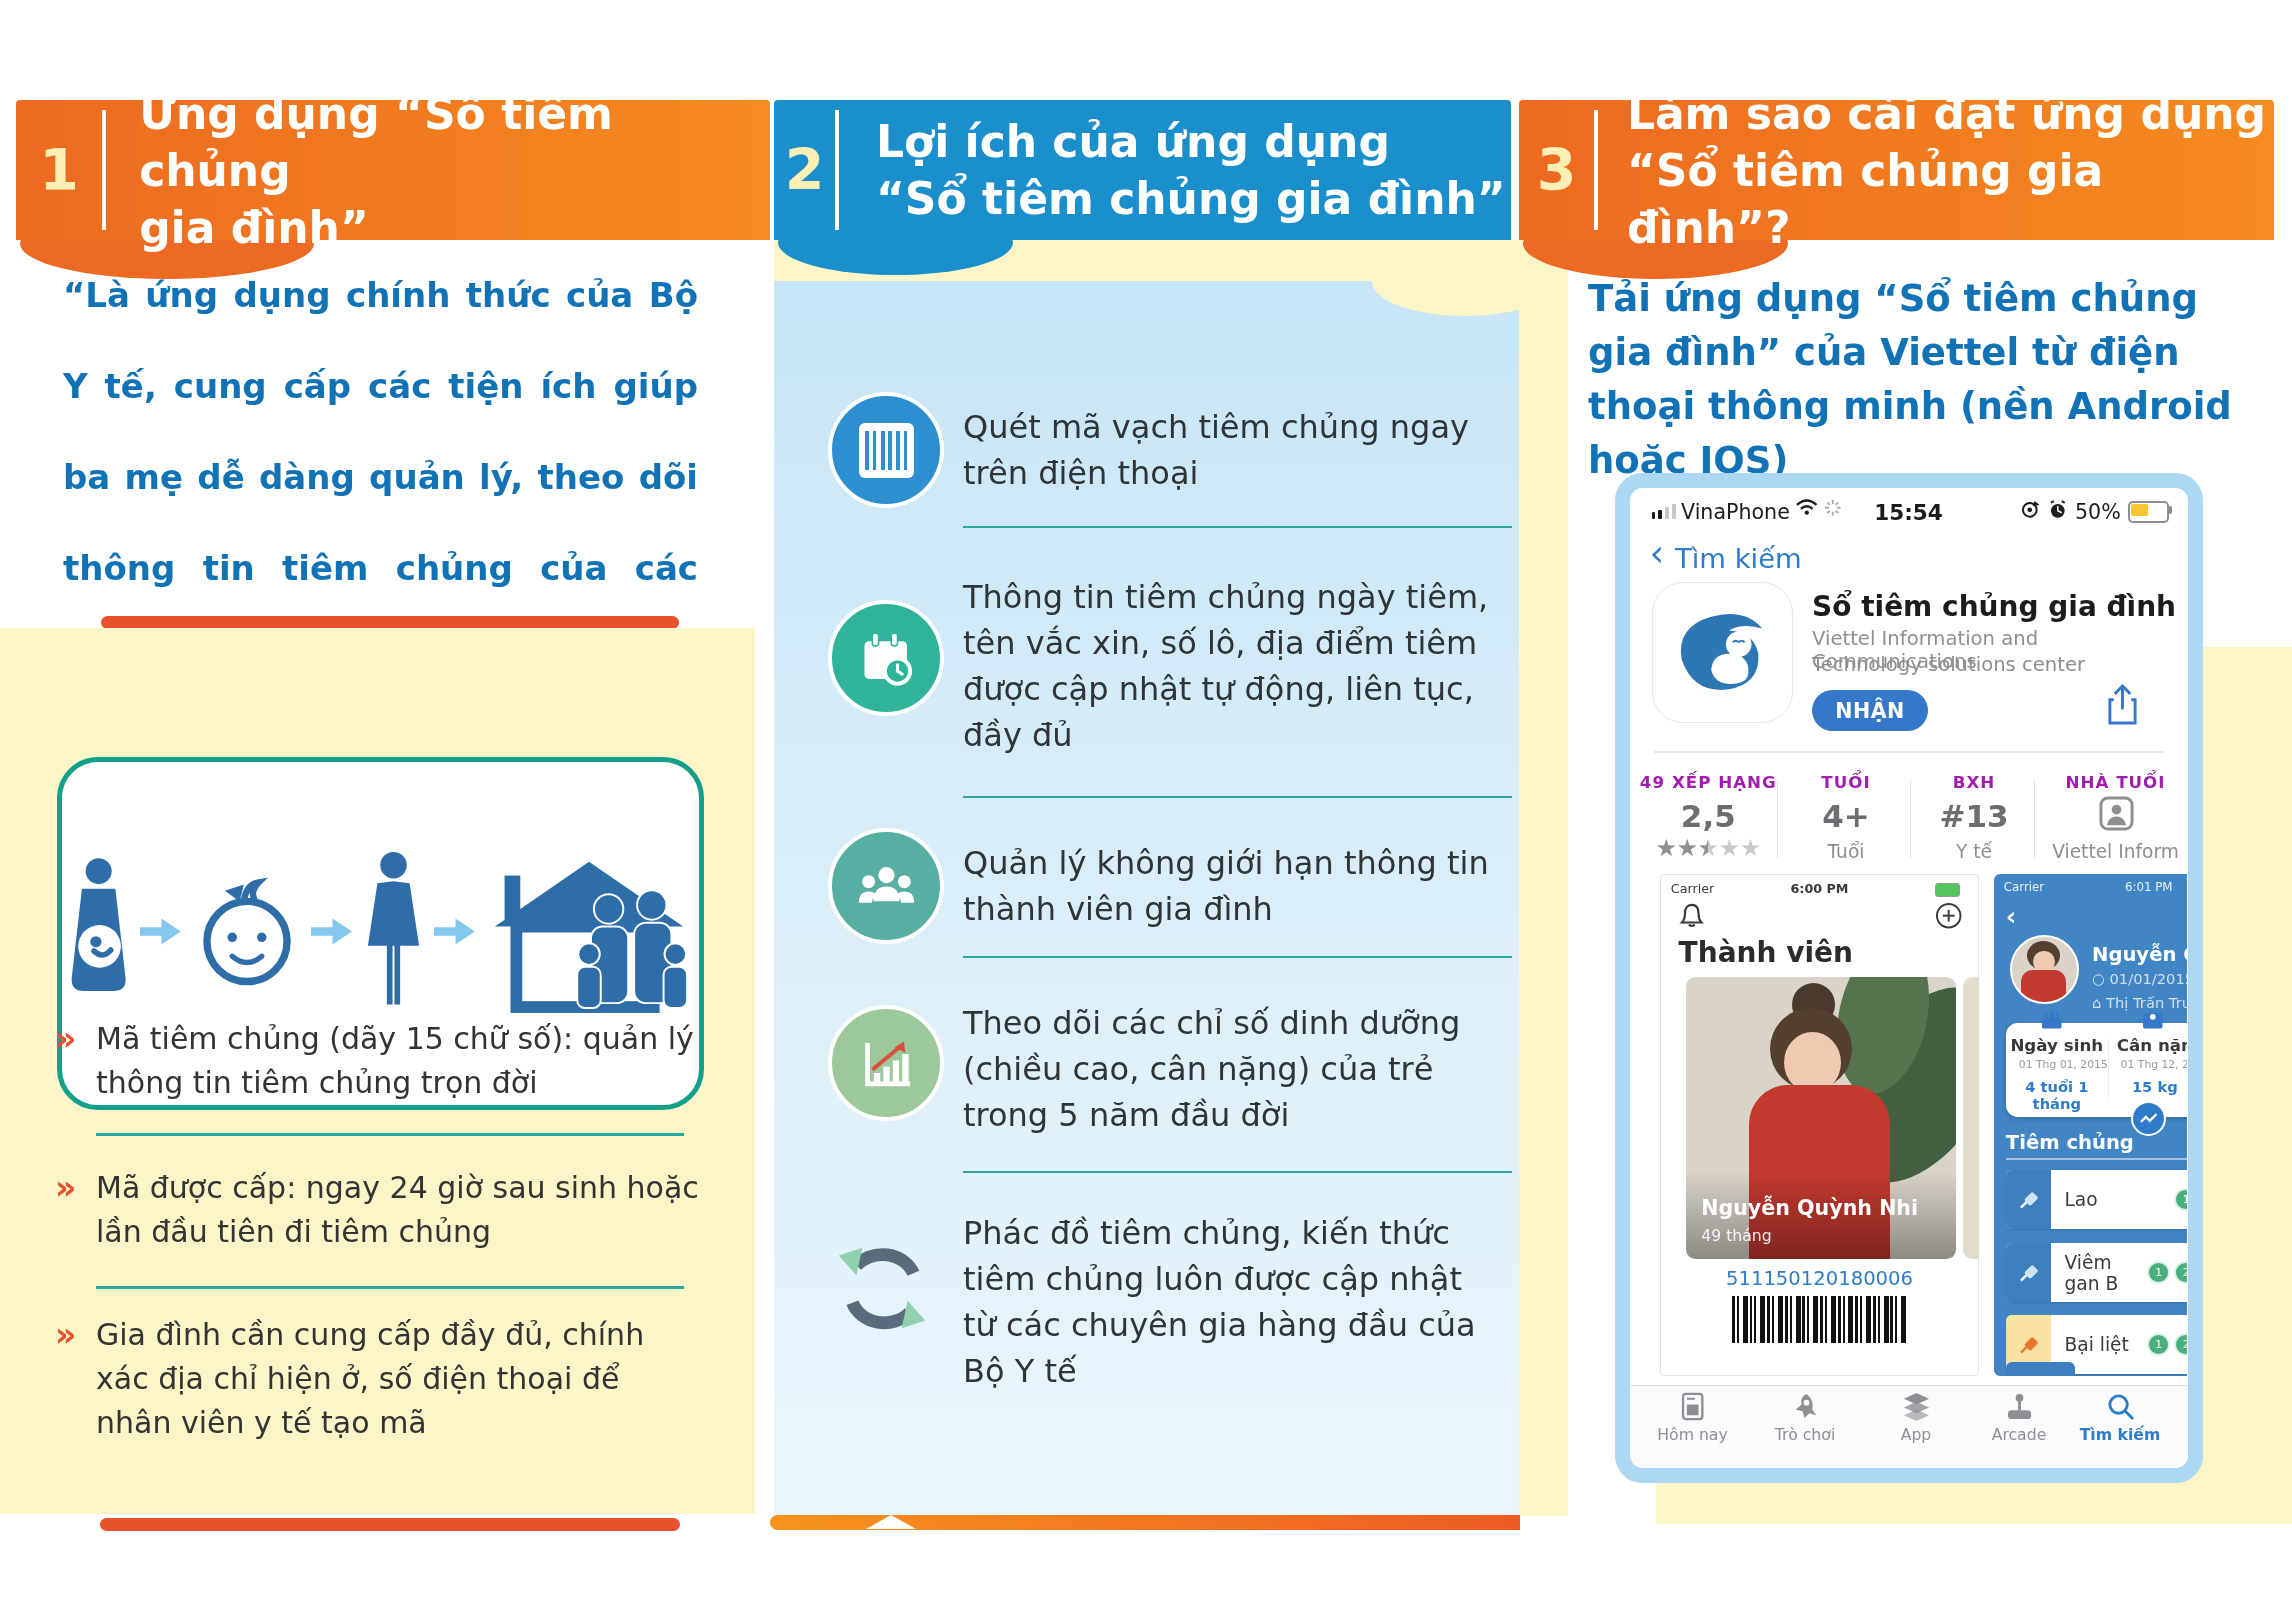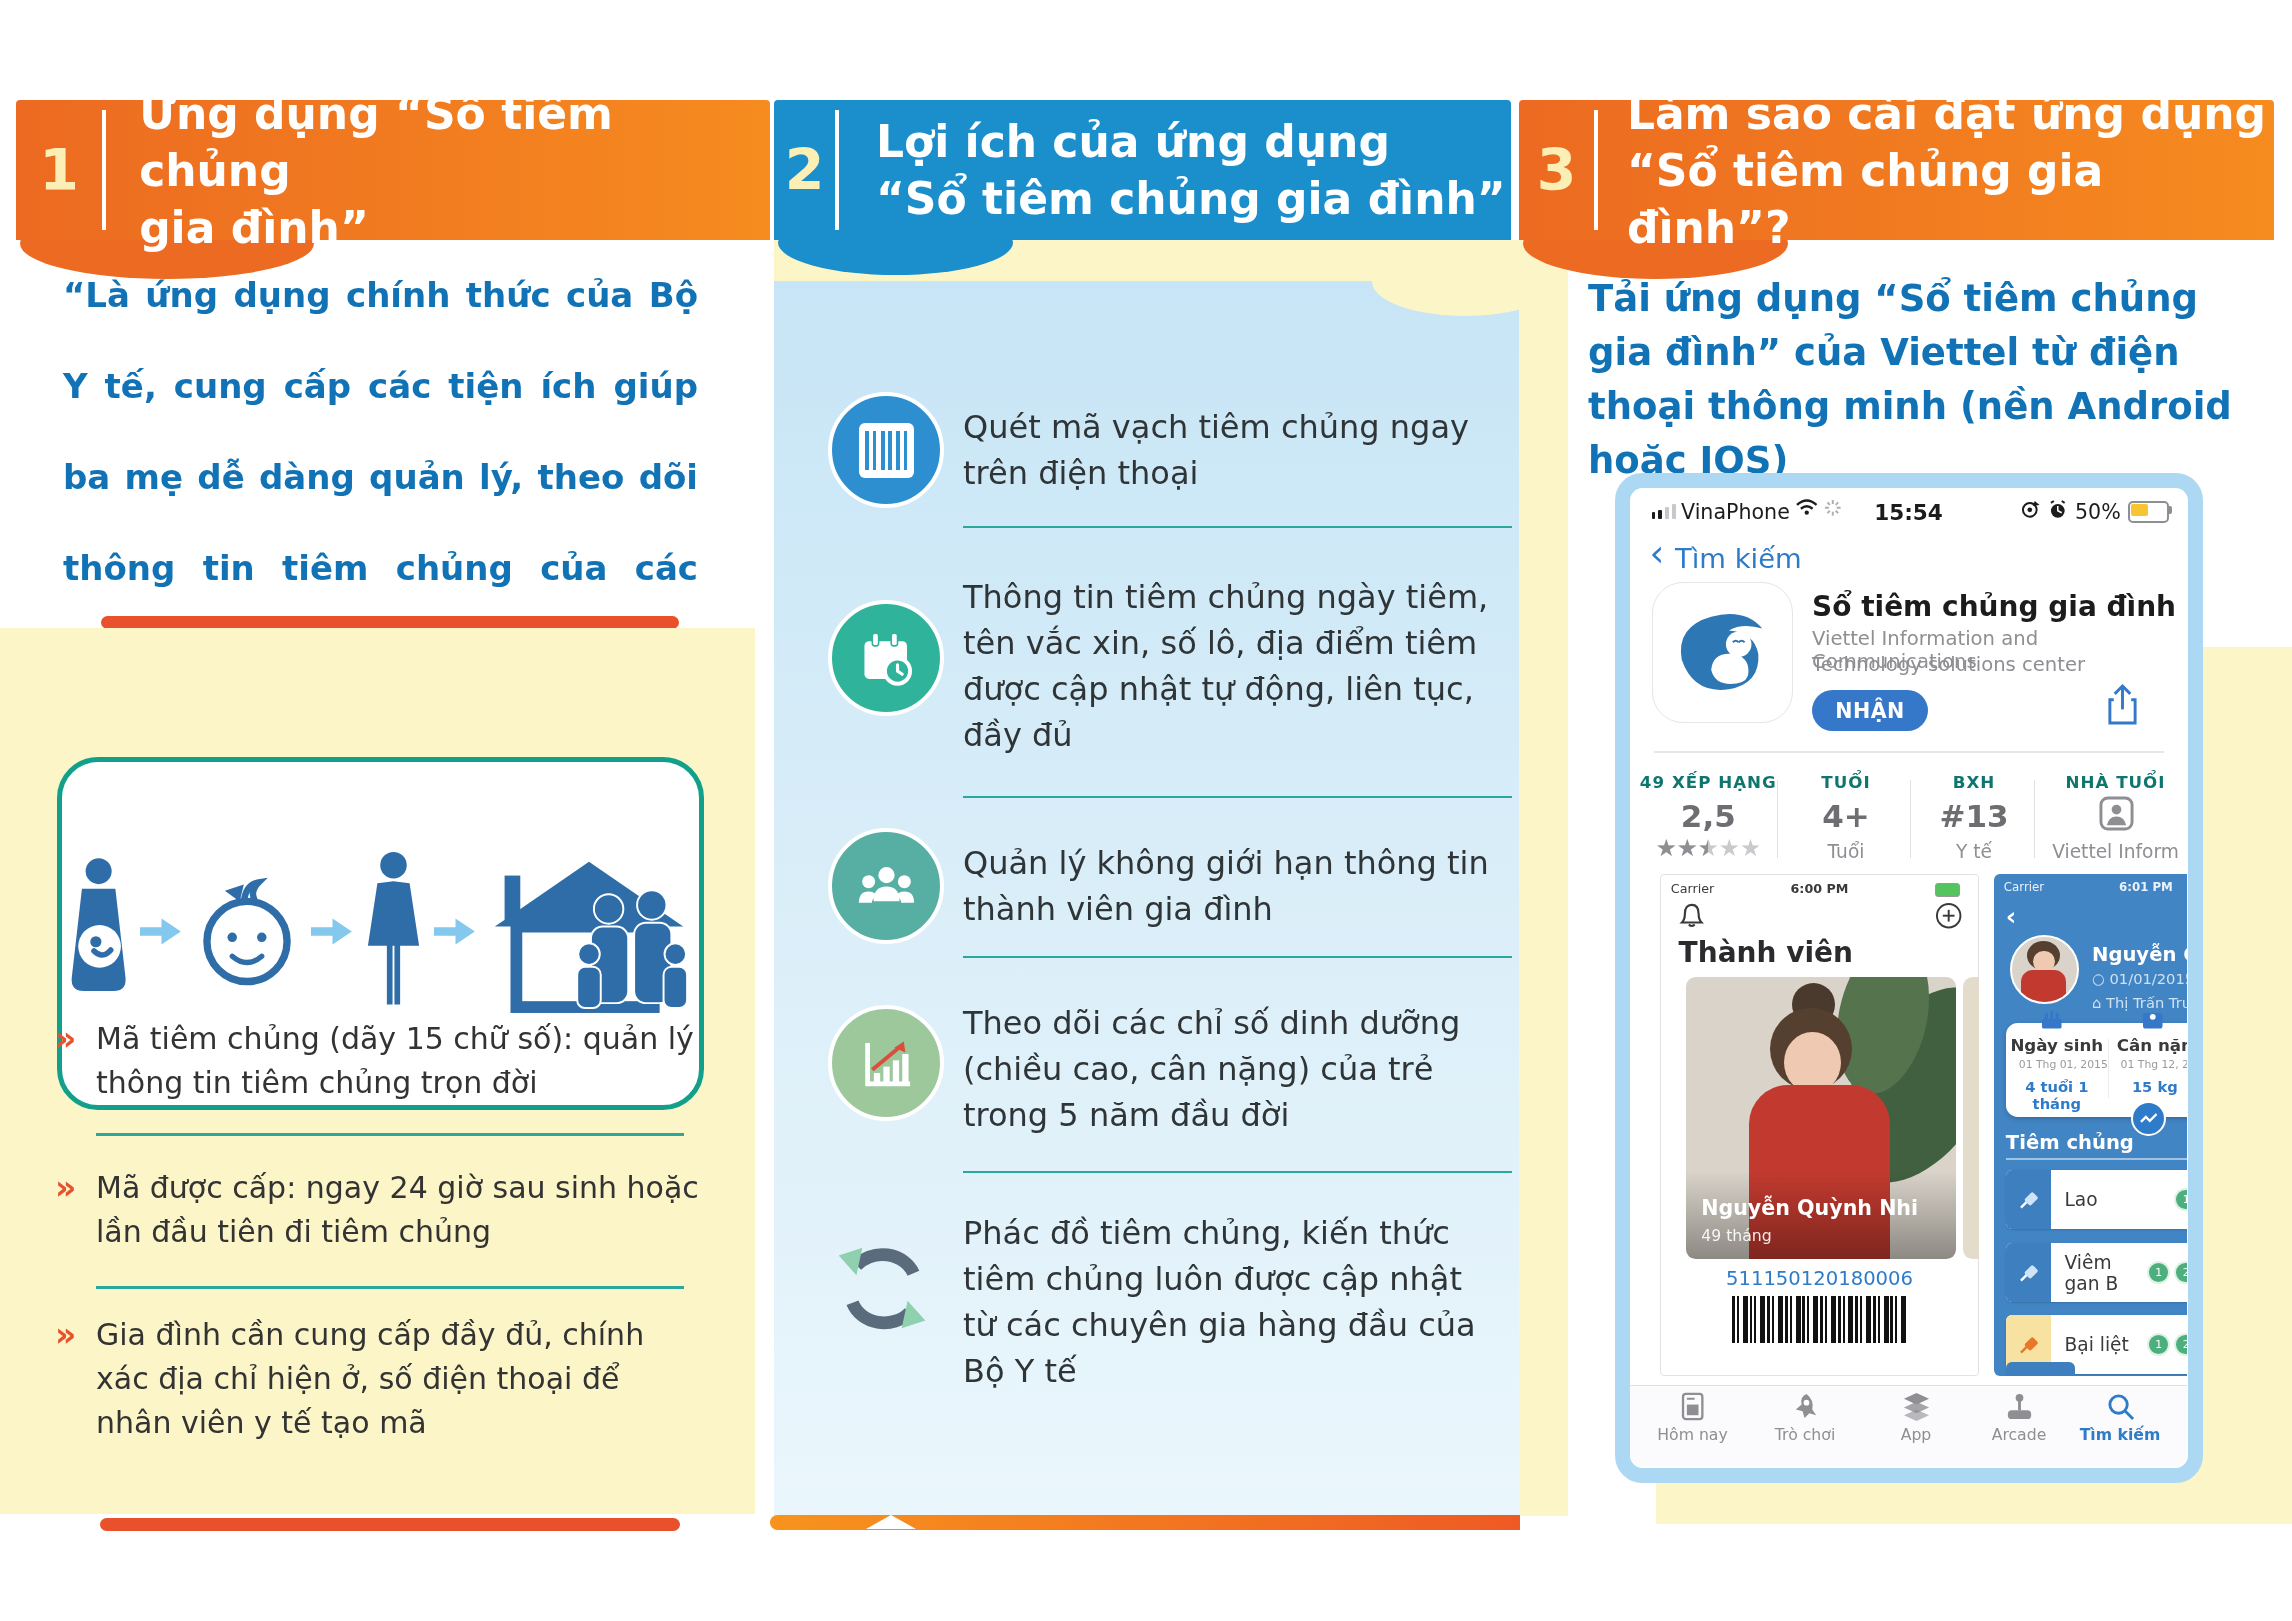--- a/index.html
+++ b/index.html
@@ -25,21 +25,21 @@
   .panel{background:linear-gradient(180deg,#C7E5F6 0%,#DCEFF9 55%,#EAF6FC 100%);}
   .bicon{border-radius:50%;border:4.9px solid #fff;display:flex;align-items:center;justify-content:center;}
   .btext{color:#2F3437;font-size:32px;line-height:46px;}
   
   .intro{color:#1173B6;font-weight:700;font-size:37px;line-height:54px;}
   .phone{position:absolute;left:1615px;top:473px;width:588px;height:1010px;border:15.7px solid #ACD8F3;border-radius:27.4px;background:#fff;box-sizing:border-box;z-index:3;}
   .screen{position:absolute;left:0;top:0;width:557px;height:978px;overflow:hidden;border-radius:11.8px;}
   .sbtxt{font-size:20.6px;color:#1C1C1E;}
   .bluetxt{color:#2E7CC9;}
   .graysm{color:#8E8E93;}
-  .statlabel{font-size:16.7px;color:#0f766e;letter-spacing:1px;font-weight:600;}
+  .statlabel{font-size:16.7px;color:#a21caf;letter-spacing:1px;font-weight:600;}
   .statvalue{font-size:31px;color:#6D6D72;font-weight:700;}
   .statsub{font-size:18.6px;color:#8E8E93;}
   .vsep{position:absolute;width:1px;background:#E0E0E2;top:292px;height:78px;}
   .shot1{position:absolute;left:30px;top:386px;width:319px;height:502px;background:#fff;border:1px solid #E2E2E6;border-radius:3.9px;box-sizing:border-box;}
   .shot2{position:absolute;left:364px;top:386px;width:193px;height:502px;background:#4285C4;border-radius:5.9px 0 0 5.9px;overflow:hidden;}
   .stars{position:relative;display:inline-block;font-size:23.5px;color:#C9C9CE;line-height:23.5px;}
   .stars .fill{position:absolute;left:0;top:0;overflow:hidden;color:#8E8E93;white-space:nowrap;}
   .tabitem{position:absolute;text-align:center;color:#8E8E93;font-size:15.7px;}
   .tabitem.active{color:#2E7CC9;}
   .vrow{position:absolute;left:11.8px;width:196px;height:59px;background:#fff;border-radius:5.9px;display:flex;align-items:center;box-shadow:0 1px 2px rgba(0,0,0,.15);}
@@ -372,21 +372,21 @@
           <div style="position:absolute;left:15.7px;bottom:13.7px;color:rgba(255,255,255,0.9);font-size:15.7px;">49 tháng</div>
         </div>
         <div class="abs" style="left:302px;top:102px;width:15.7px;height:282px;border-radius:9.8px 0 0 9.8px;background:#E4DCCB;"></div>
 
         <div class="abs bluetxt" style="left:0;top:392px;width:100%;text-align:center;font-size:19.6px;">511150120180006</div>
         <div class="abs" style="left:71px;top:421px;width:176px;height:47px;background:repeating-linear-gradient(90deg,#111 0 2.9px,#fff 2.9px 4.9px,#111 4.9px 6.9px,#fff 6.9px 10.8px,#111 10.8px 15.7px,#fff 15.7px 17.6px);"></div>
       </div>
 
       <div class="shot2">
         <div class="abs" style="left:9.8px;top:5.9px;font-size:11.8px;color:#EAF2FA;">Carrier</div>
-        <div class="abs" style="left:125px;top:5.9px;font-size:11.8px;font-weight:700;color:#EAF2FA;">6:01 PM</div>
+        <div class="abs" style="left:131px;top:5.9px;font-size:11.8px;font-weight:400;color:#EAF2FA;">6:01 PM</div>
         <div class="abs" style="left:11.8px;top:27.4px;color:#fff;font-size:25.5px;font-weight:700;">‹</div>
 
         <div class="abs" style="left:15.7px;top:61px;width:65px;height:65px;border-radius:50%;overflow:hidden;background:#D9D3C9;border:2px solid #fff;">
           <div style="position:absolute;left:15.7px;top:3.9px;width:33px;height:29px;background:#55402F;border-radius:50%;"></div>
           <div style="position:absolute;left:21.6px;top:13.7px;width:21.6px;height:21.6px;background:#EFC9B2;border-radius:50%;"></div>
           <div style="position:absolute;left:9.8px;top:33px;width:45px;height:33px;background:#C23A2F;border-radius:11.8px 11.8px 0 0;"></div>
         </div>
         <div class="abs" style="left:98px;top:69px;color:#fff;font-weight:700;font-size:19.6px;white-space:nowrap;">Nguyễn Quỳn</div>
         <div class="abs" style="left:98px;top:96px;color:rgba(255,255,255,0.75);font-size:14.7px;white-space:nowrap;"><span>○ </span><span>01/01/2015</span></div>
         <div class="abs" style="left:98px;top:120px;color:rgba(255,255,255,0.75);font-size:14.7px;white-space:nowrap;"><span>⌂ </span><span>Thị Trấn Trườn</span></div>

